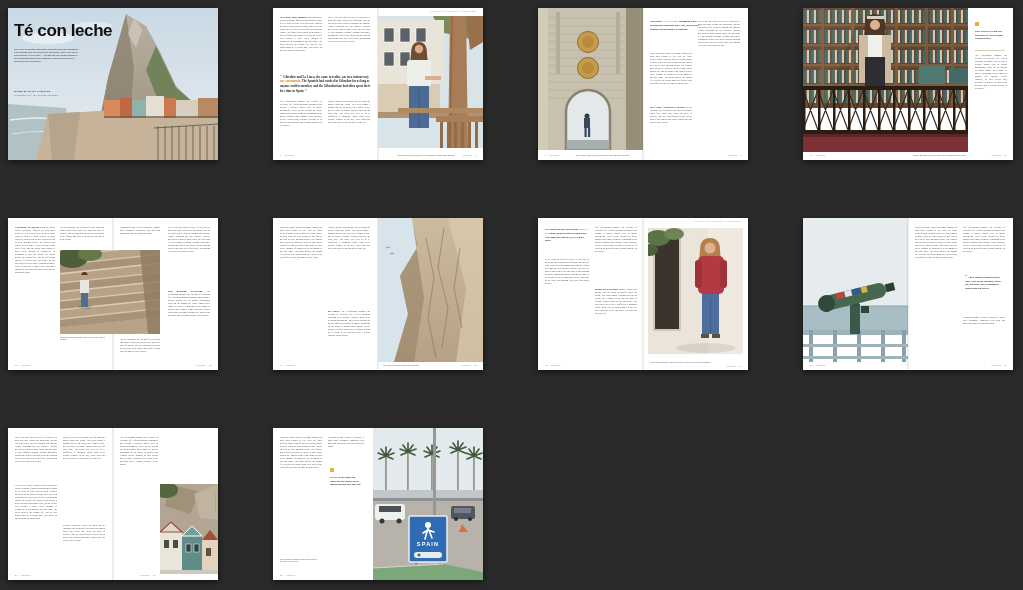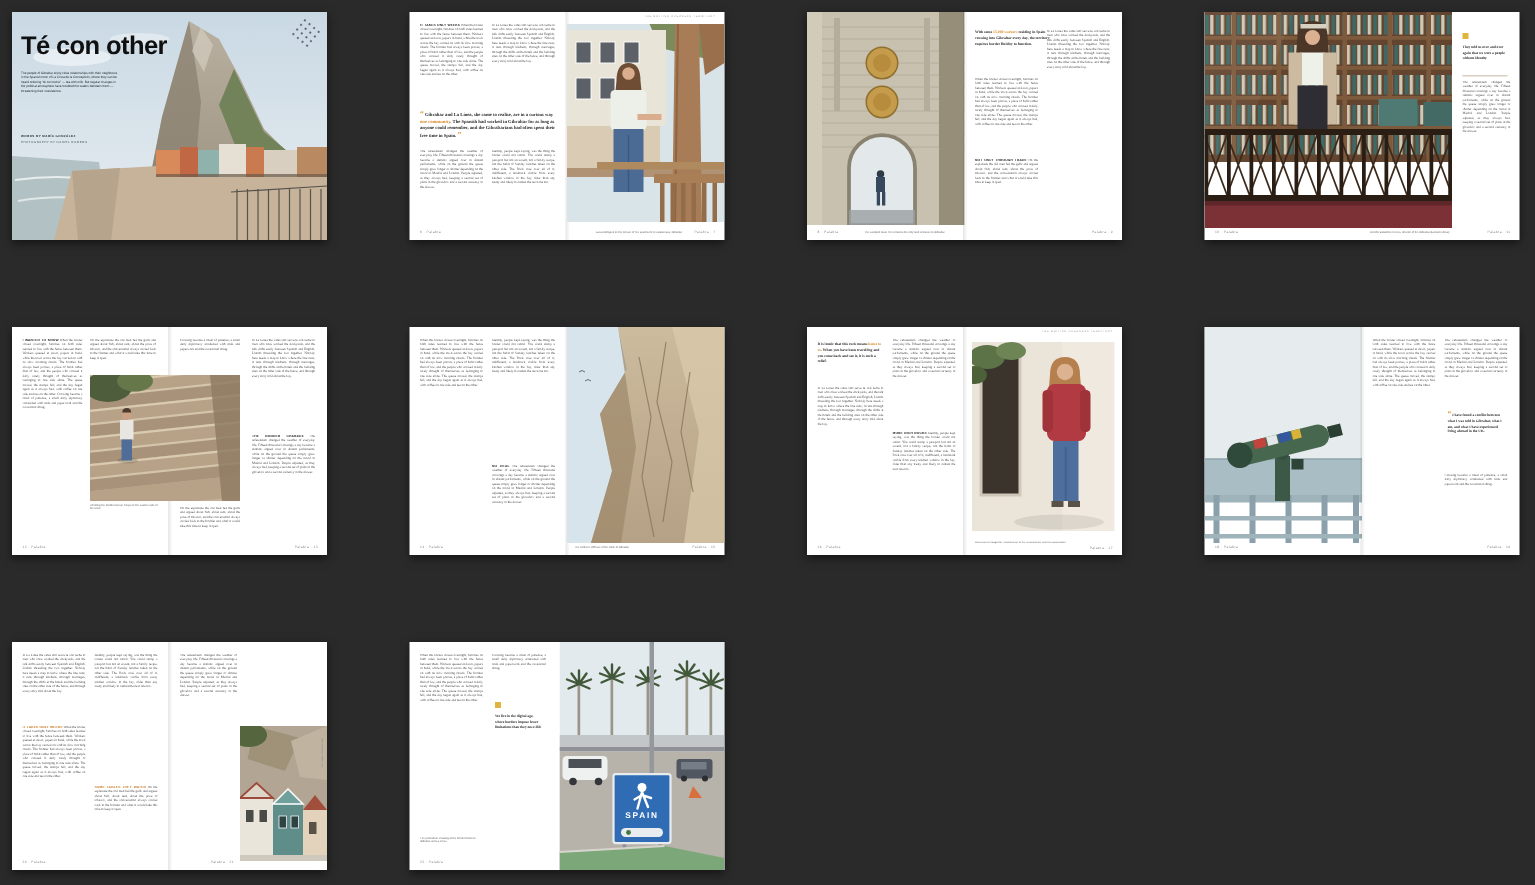--- a/index.html
+++ b/index.html
@@ -70,21 +70,21 @@
           <line x1="171" y1="118" x2="171" y2="152"></line>
         <line x1="178" y1="118" x2="178" y2="152"></line>
           <line x1="185" y1="118" x2="185" y2="152"></line>
         <line x1="192" y1="118" x2="192" y2="152"></line>
           <line x1="199" y1="118" x2="199" y2="152"></line>
         <line x1="206" y1="118" x2="206" y2="152"></line>
         <line x1="146" y1="120" x2="210" y2="116"></line>
       </g>
     </svg>
     <div class="dots" style="left:188px;top:6px;"></div>
-    <div class="title" style="left:6px;top:14px;">Té con other</div>
+    <div class="title" style="left:6px;top:14px;">Té con leche</div>
     <div class="intro" style="left:6px;top:40px;width:66px;">The people of Gibraltar enjoy close relationships with their neighbours in the Spanish town of La Línea de la Concepción, where they can be heard ordering “té con leche” — tea with milk. But regular changes in the political atmosphere have troubled the waters between them — threatening their coexistence.</div>
     <div class="byl" style="left:6px;top:82px;width:66px;">WORDS BY MARÍA GONZÁLEZ</div>
     <div class="cred" style="left:6px;top:86px;width:66px;">PHOTOGRAPHY BY DANIEL ROMERO</div>
   </div>
 
   <div class="sp" style="left:273px;top:8px;">
     <div class="gut"></div>
     <div class="mt" style="left:7px;top:8px;width:42px;height:54px;"><span class="lead">IT TAKES ONLY WEEKS</span> <span>When the border closed overnight, families on both sides learned to live with the fence between them. Workers queued at dawn, papers in hand, while the town across the bay carried on with its slow morning rituals. The frontier had always been porous, a place of habit rather than of law, and the people who crossed it daily rarely thought of themselves as belonging to one side alone. The queue moved, the stamps fell, and the day began again as it always had, with coffee on one side and tea on the other.</span></div>
     <div class="mt" style="left:55px;top:8px;width:42px;height:54px;">In La Línea the cafés still serve té con leche to men who once worked the dockyards, and the talk drifts easily between Spanish and English, Llanito threading the two together. Nobody here needs a map to know where the line runs; it runs through kitchens, through marriages, through the shifts at the hotels and the building sites on the other side of the fence, and through every story told about the bay.</div>
     <div class="q" style="left:7px;top:66px;width:90px;height:22px;font-size:3.1px;line-height:1.45;">

